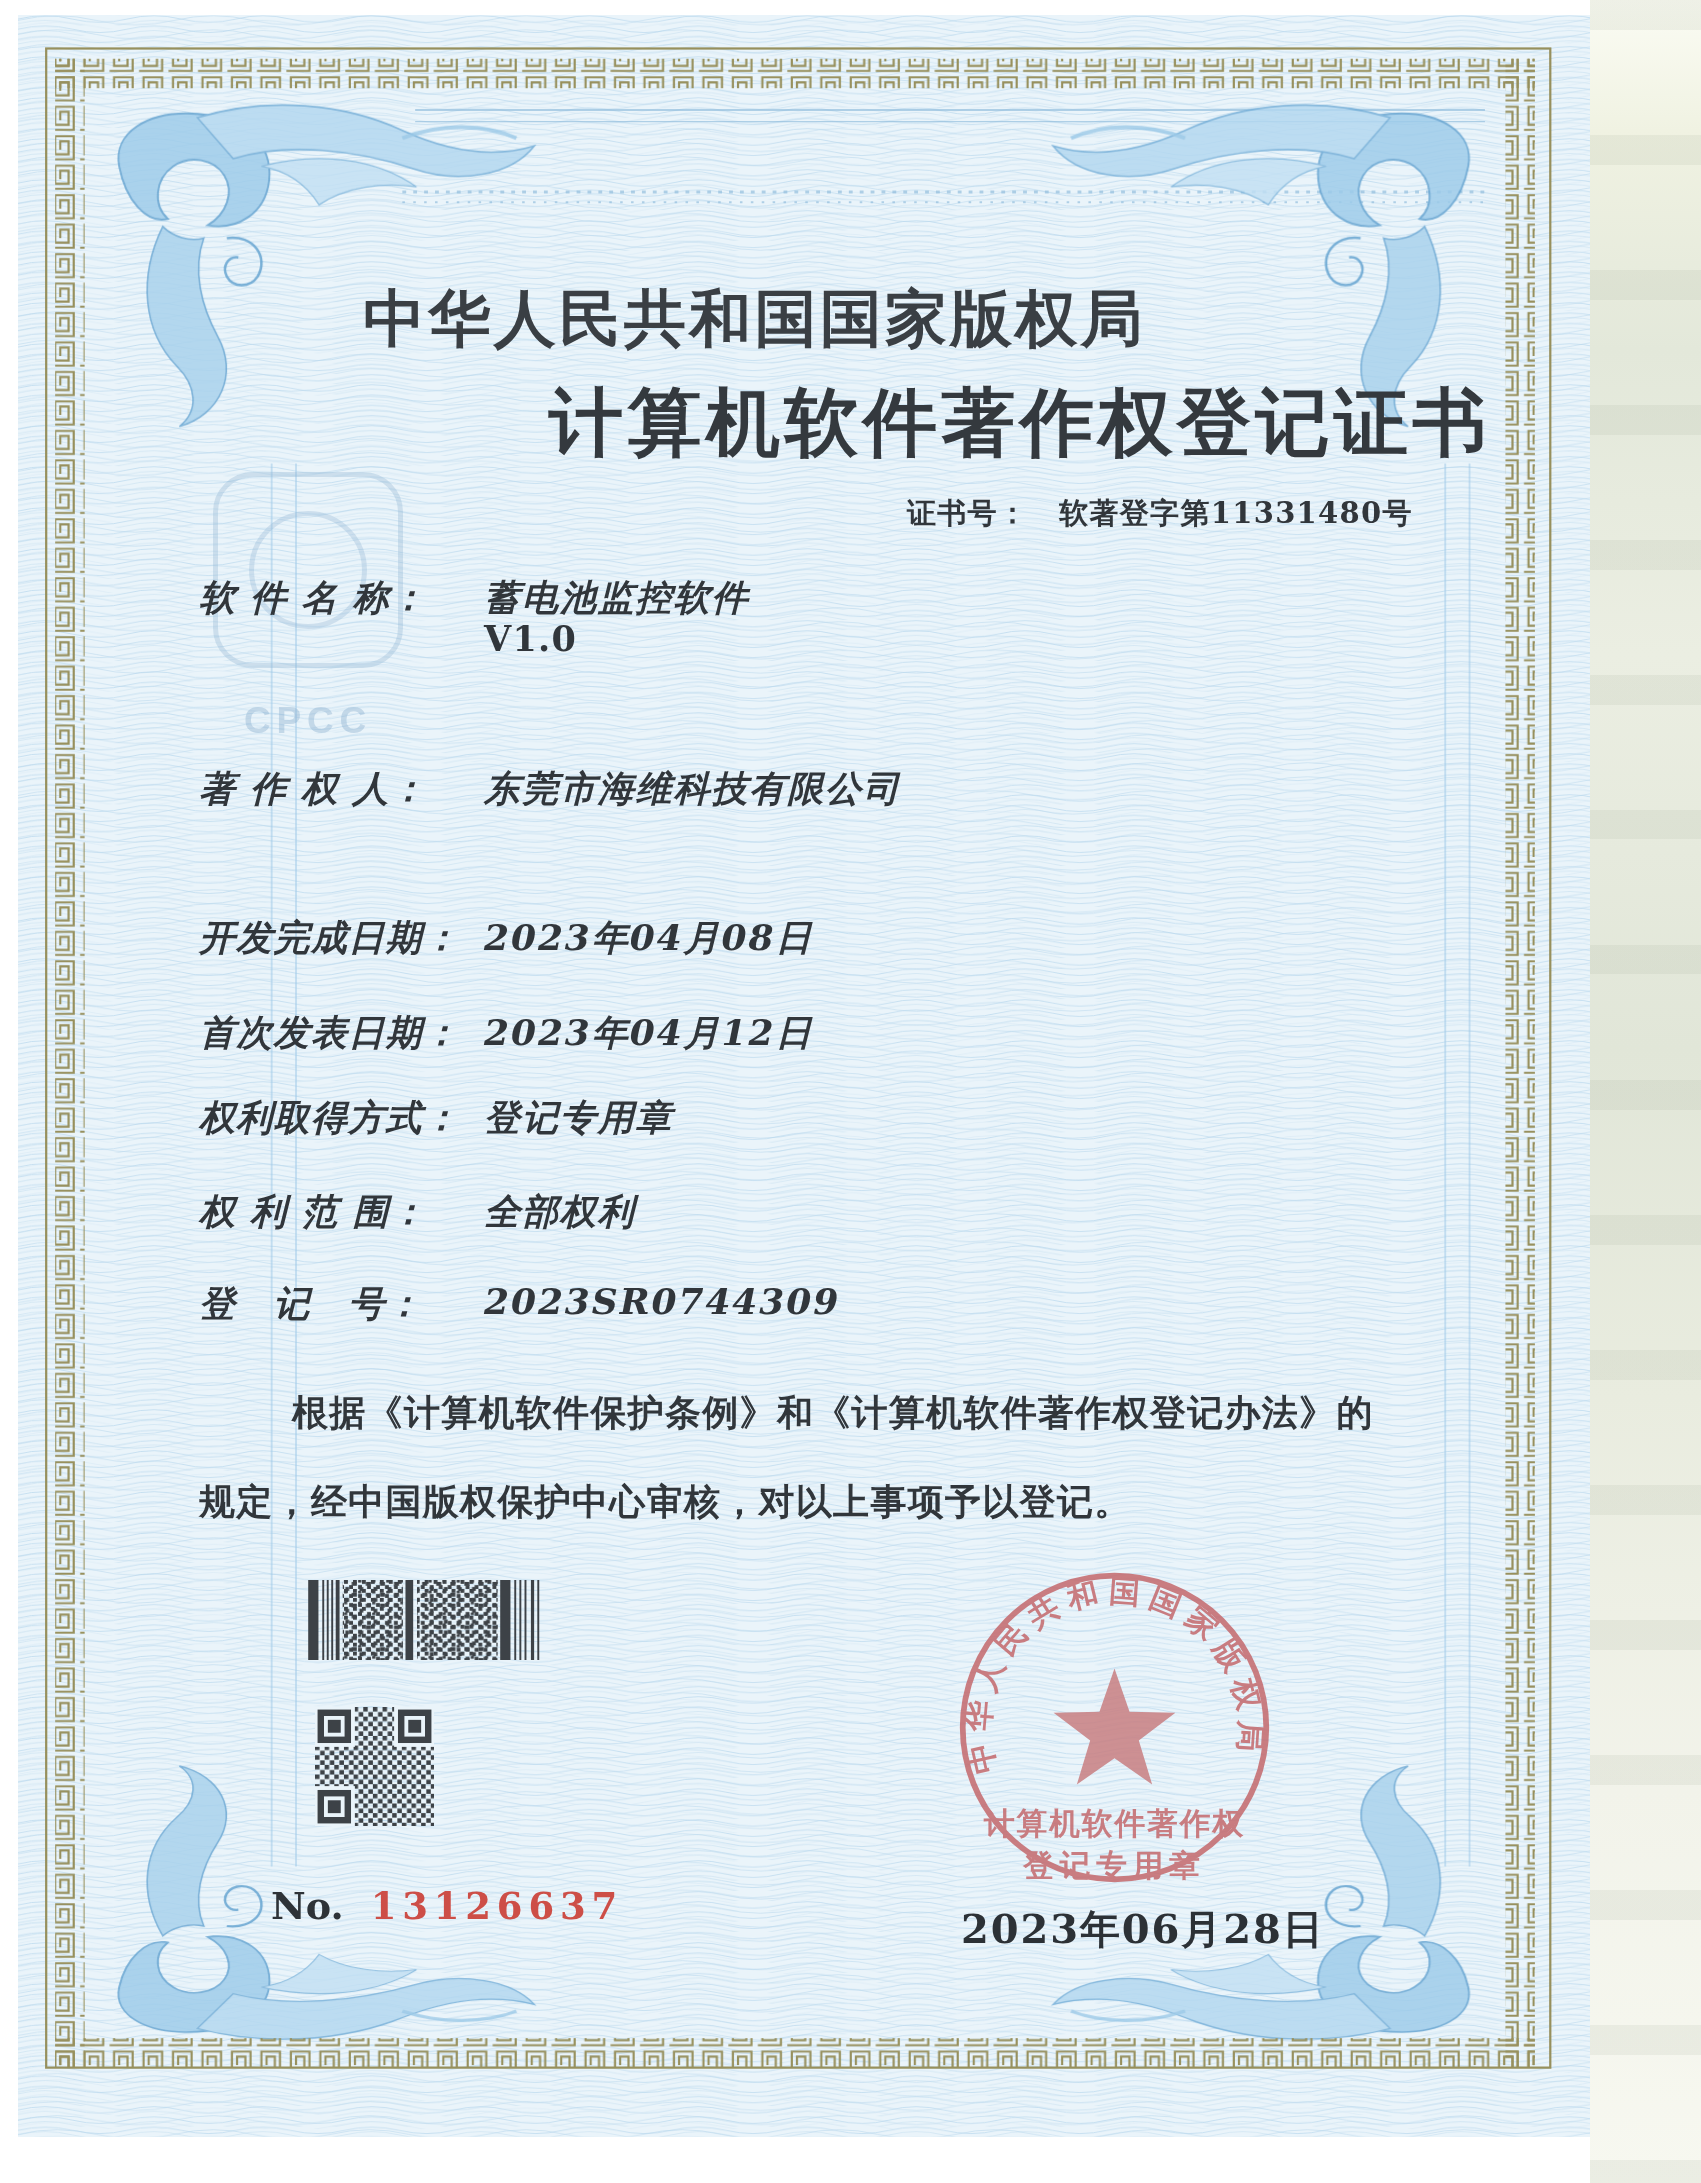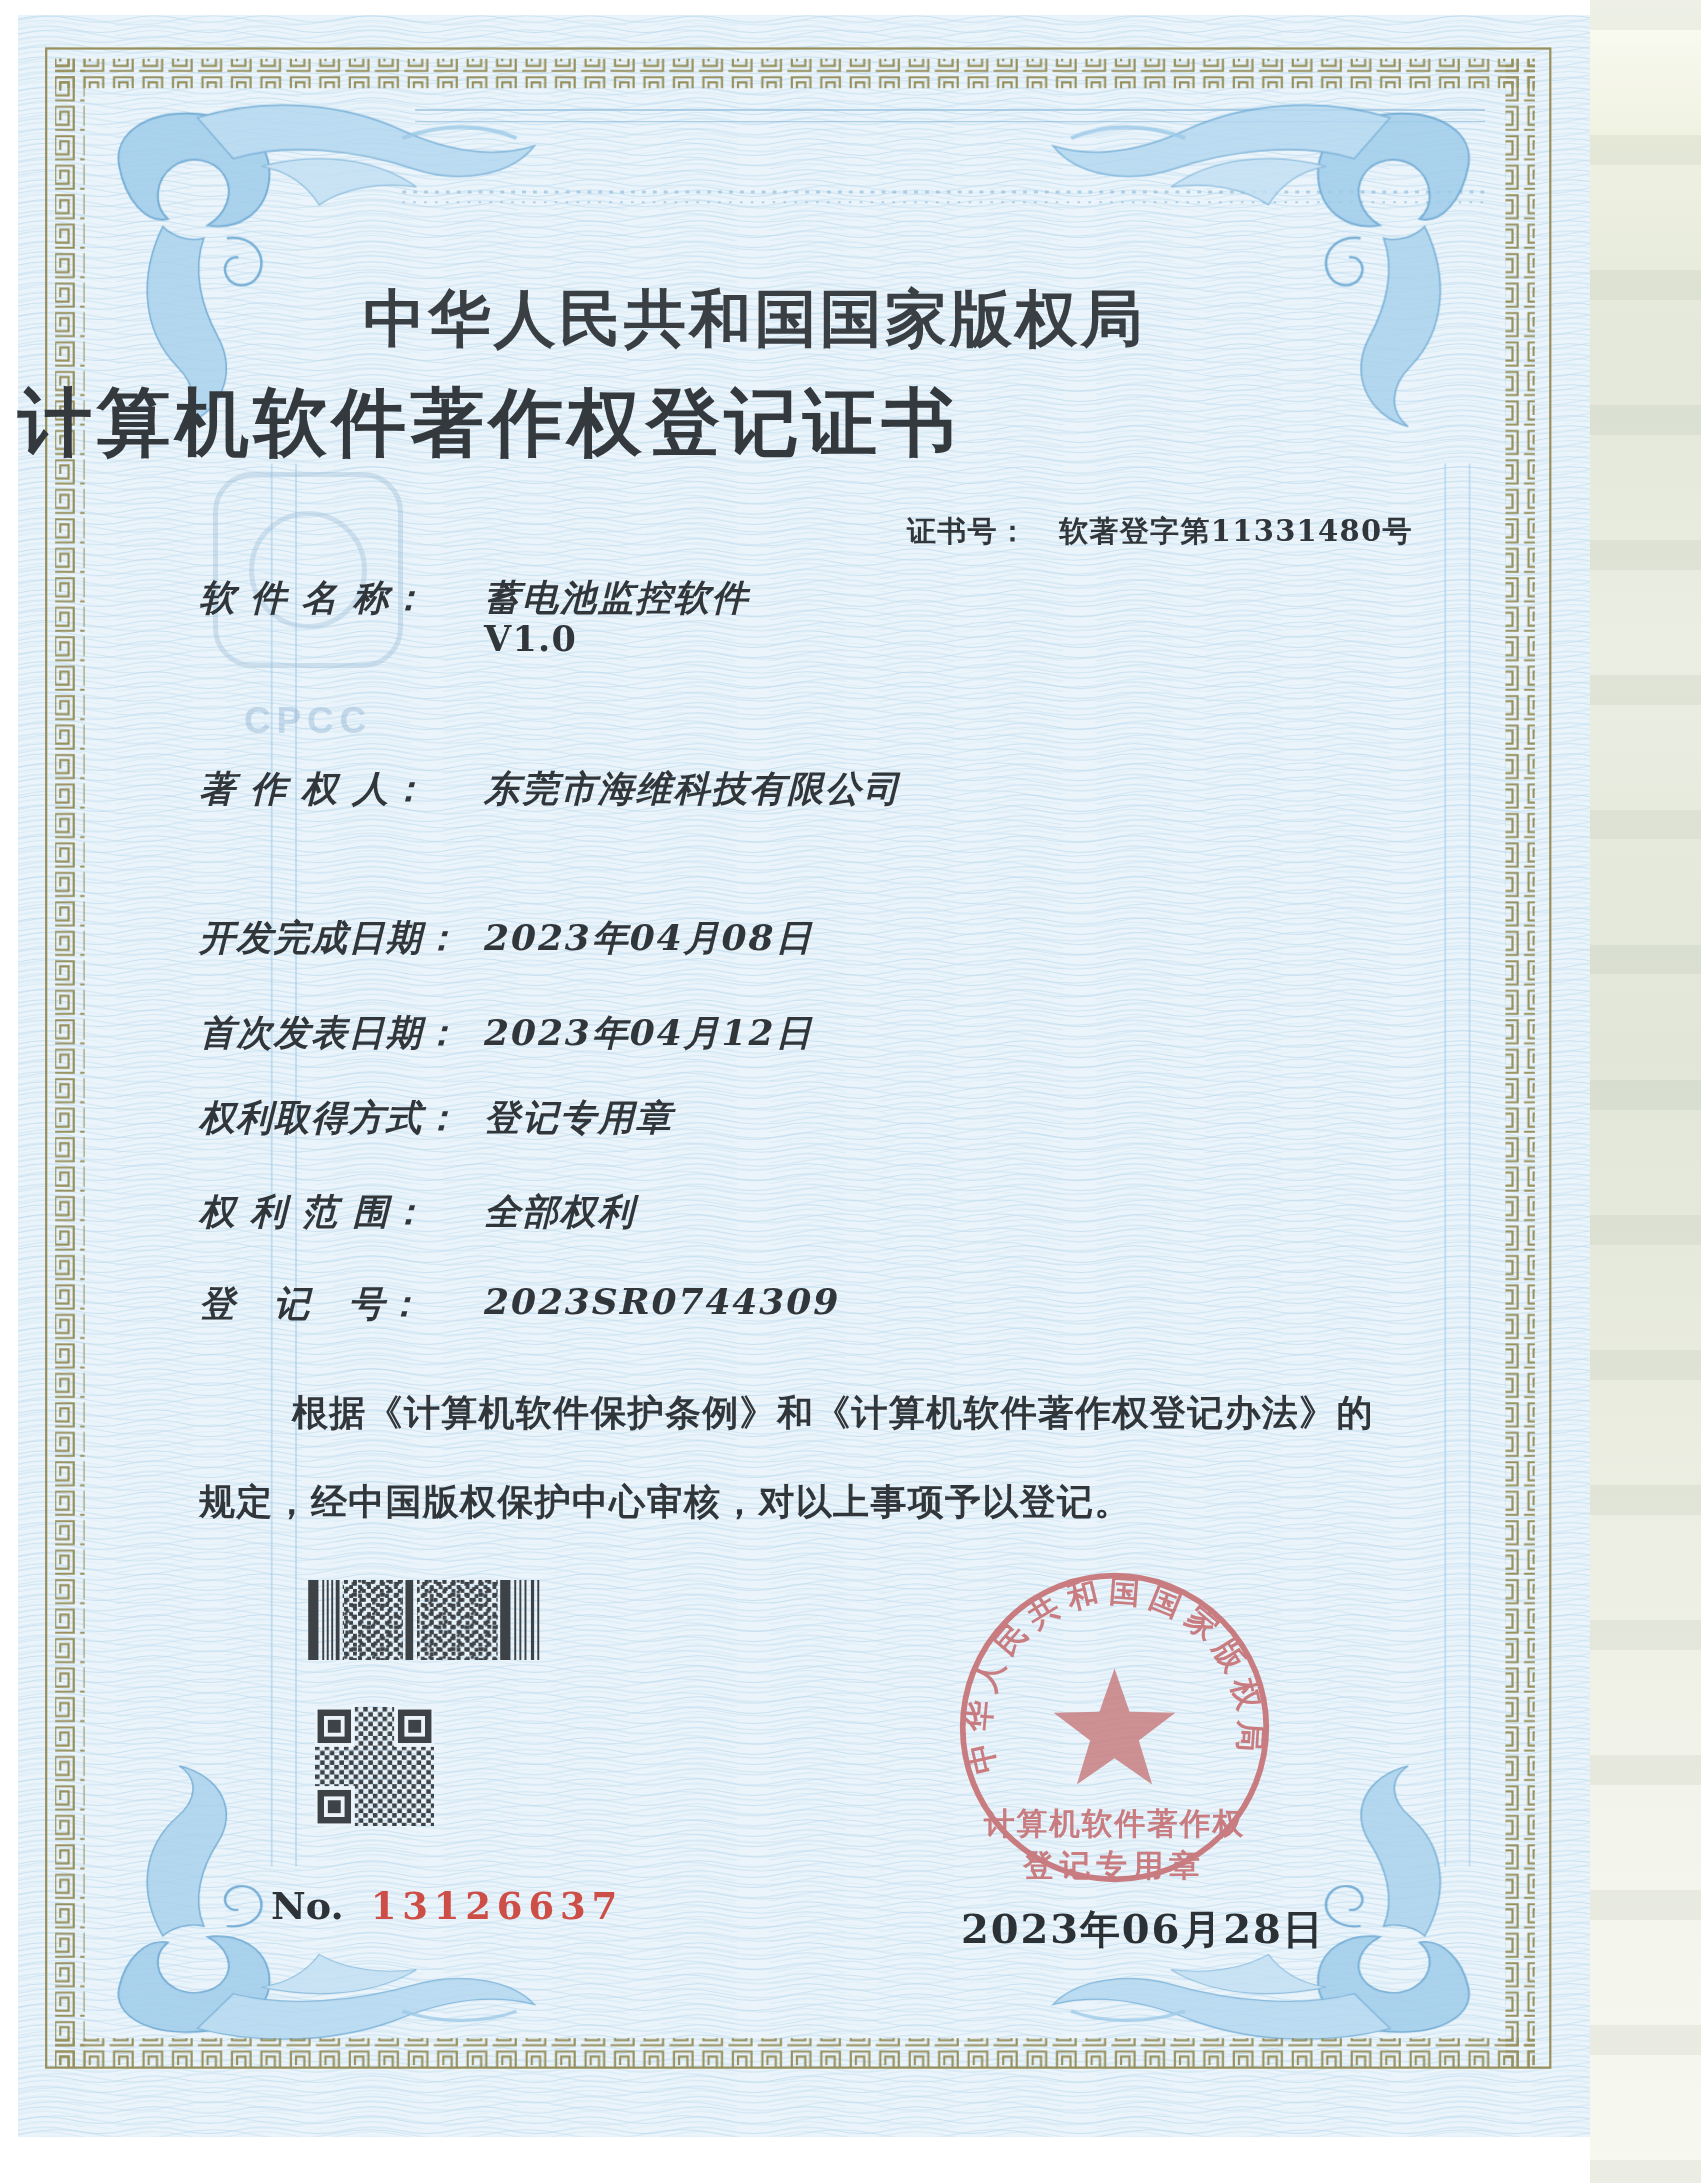--- a/index.html
+++ b/index.html
@@ -17,22 +17,22 @@
     position:absolute; inset:0;
     background:repeating-linear-gradient(180deg, rgba(160,170,150,.14) 0 29.5px, rgba(0,0,0,0) 29.5px 135px);
   }
   .page {
     position:absolute; left:18px; top:15.4px; width:1572px; height:2122px;
     background:#eaf4fa;
   }
   .deco { position:absolute; left:0; top:0; width:1572px; height:2122px; }
   .txt { position:absolute; white-space:nowrap; color:#31363b; font-weight:700; }
   .title    { left:0; top:262px; width:1473px; text-align:center; font-size:62px; letter-spacing:3.2px; color:#3a3f44; }
-  .subtitle { left:0; top:359px; width:1473px; text-align:left; font-size:74px; letter-spacing:4.5px; color:#34393e; }
-  .certno   { left:889px; top:479px; font-size:29px; letter-spacing:1.3px;margin-top:18px; }
+  .subtitle { left:0; top:359px; width:1473px; text-align:right; font-size:74px; letter-spacing:4.5px; color:#34393e; }
+  .certno   { left:889px; top:479px; font-size:29px; letter-spacing:1.3px; }
   .certno .cv { margin-left:31px; }
   .row      { font-size:36px; letter-spacing:1.3px;font-style:italic; }
   .row .val { position:absolute; left:285px; top:0; letter-spacing:1.9px; }
   .r0 { left:181px; top:559px; }
   .v2 { left:466px; top:603px; font-size:35px; letter-spacing:1.3px; }
   .r1 { left:181px; top:720px;margin-top:30px; }
   .r2 { left:181px; top:899px;text-align:right; }
   .r3 { left:181px; top:994px; }
   .r4 { left:181px; top:1079px; }
   .r5 { left:181px; top:1173px; }

